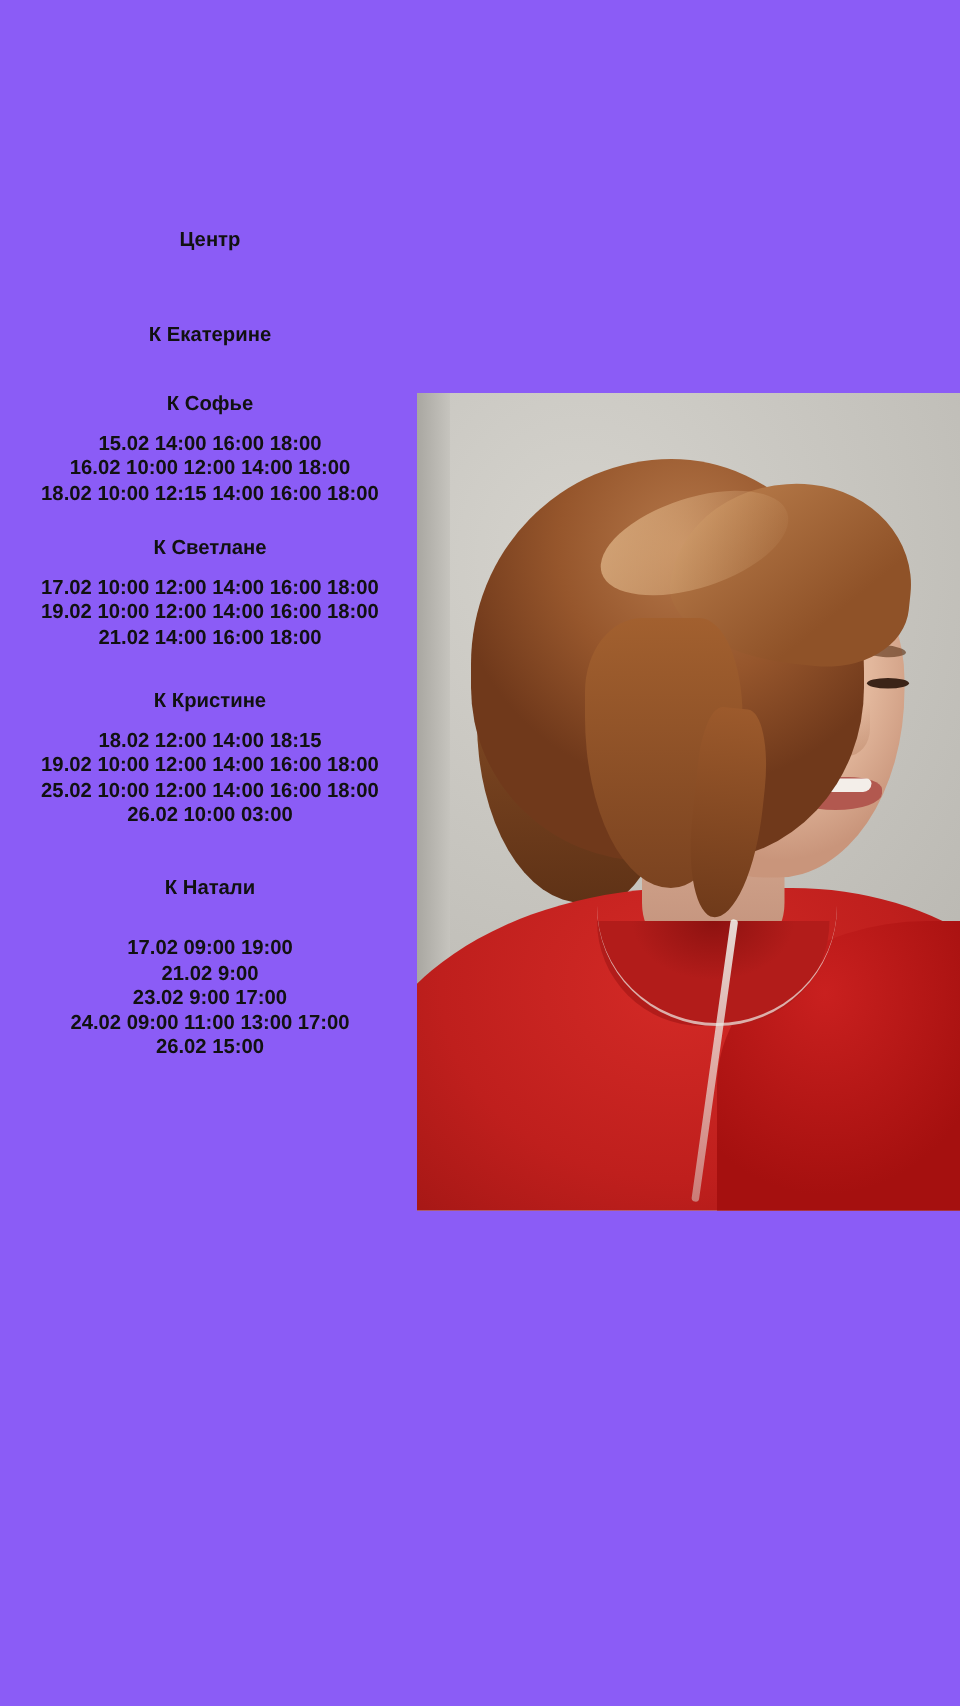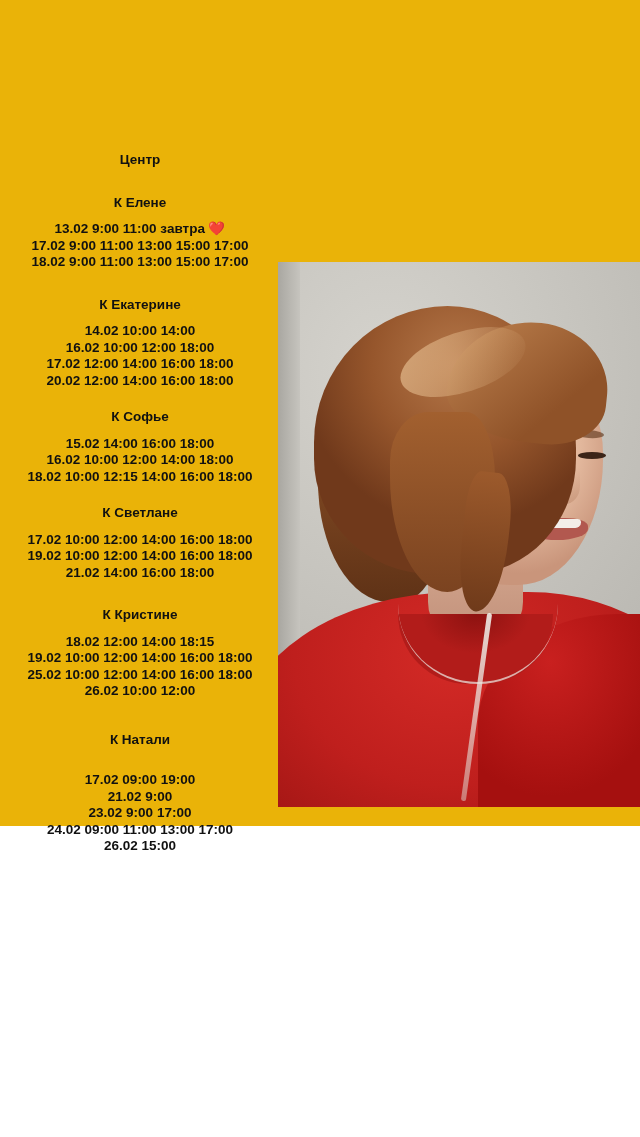--- a/index.html
+++ b/index.html
@@ -10,22 +10,22 @@
   body {
     width: 640px;
     height: 1137px;
     position: relative;
     overflow: hidden;
     font-family: "Liberation Sans", sans-serif;
   }
   #page {
     position: relative;
     width: 640px;
-    height: 826px;
-    background: #eab308;
+    height: 1137px;
+    background: #8b5cf6;
   }
   
   #schedule {
     position: absolute;
     left: 0;
     top: 150px;
     width: 280px;
     text-align: center;
     color: #111111;
     font-weight: bold;
@@ -282,39 +282,25 @@
 </head>
 <body>
 
 <div id="page">
 
   <div id="schedule">
     <div class="block-title">Центр</div>
 
     <div class="spacer-sm"></div>
 
-    <div class="block">
-      <div class="block-title">К Елене</div>
-      <div class="block-lines">
-        <div class="line">13.02 9:00 11:00 завтра ❤️</div>
-        <div class="line">17.02 9:00 11:00 13:00 15:00 17:00</div>
-        <div class="line">18.02 9:00 11:00 13:00 15:00 17:00</div>
-      </div>
-    </div>
 
     <div class="spacer-md"></div>
 
     <div class="block">
       <div class="block-title">К Екатерине</div>
-      <div class="block-lines">
-        <div class="line">14.02 10:00 14:00</div>
-        <div class="line">16.02 10:00 12:00 18:00</div>
-        <div class="line">17.02 12:00 14:00 16:00 18:00</div>
-        <div class="line">20.02 12:00 14:00 16:00 18:00</div>
-      </div>
     </div>
 
     <div class="spacer-sm"></div>
 
     <div class="block">
       <div class="block-title">К Софье</div>
       <div class="block-lines">
         <div class="line">15.02 14:00 16:00 18:00</div>
         <div class="line">16.02 10:00 12:00 14:00 18:00</div>
         <div class="line">18.02 10:00 12:15 14:00 16:00 18:00</div>
@@ -333,21 +319,21 @@
     </div>
 
     <div class="spacer-md"></div>
 
     <div class="block">
       <div class="block-title">К Кристине</div>
       <div class="block-lines">
         <div class="line">18.02 12:00 14:00 18:15</div>
         <div class="line">19.02 10:00 12:00 14:00 16:00 18:00</div>
         <div class="line">25.02 10:00 12:00 14:00 16:00 18:00</div>
-        <div class="line">26.02 10:00 12:00</div>
+        <div class="line">26.02 10:00 03:00</div>
       </div>
     </div>
 
     <div class="spacer-lg"></div>
 
     <div class="block">
       <div class="block-title">К Натали</div>
       <div class="spacer-sm"></div>
       <div class="block-lines">
         <div class="line">17.02 09:00 19:00</div>

